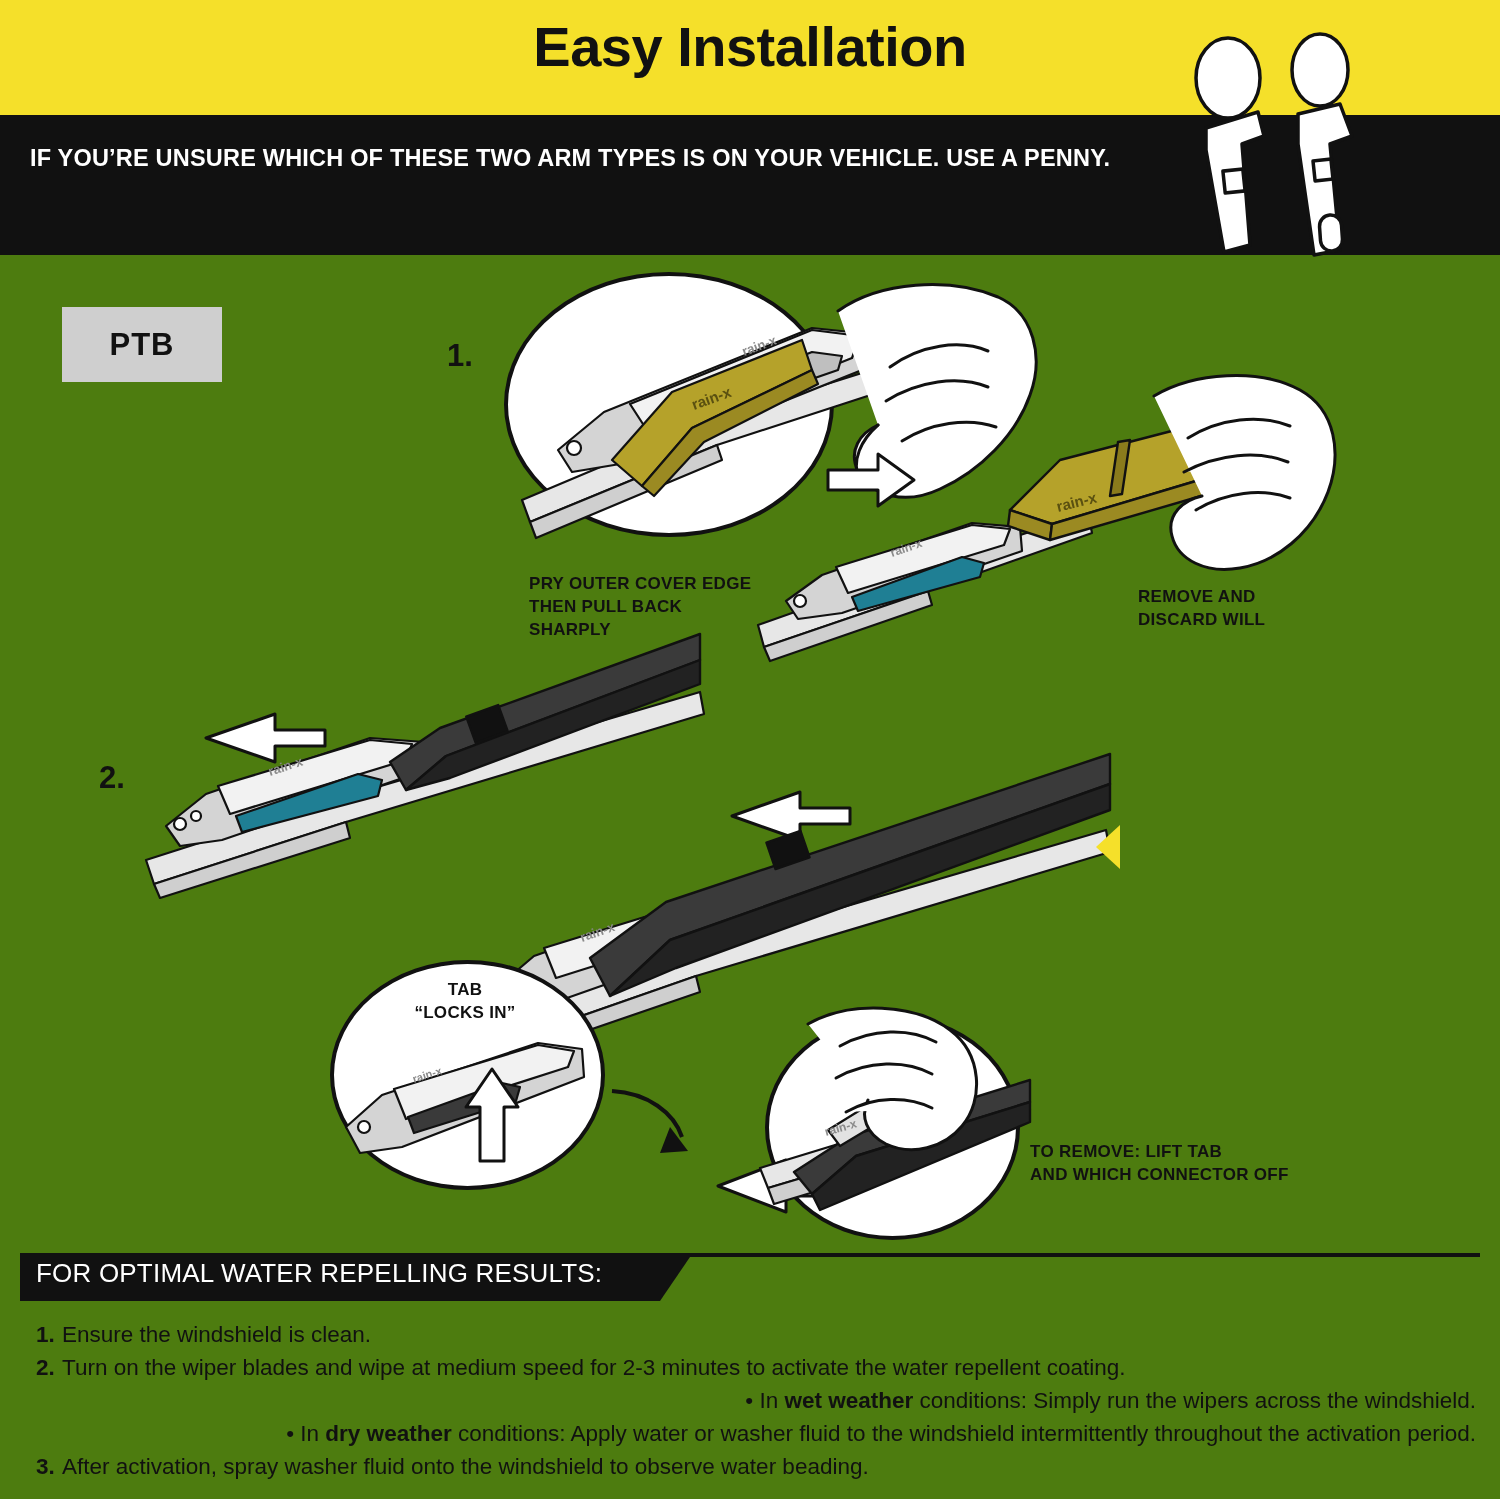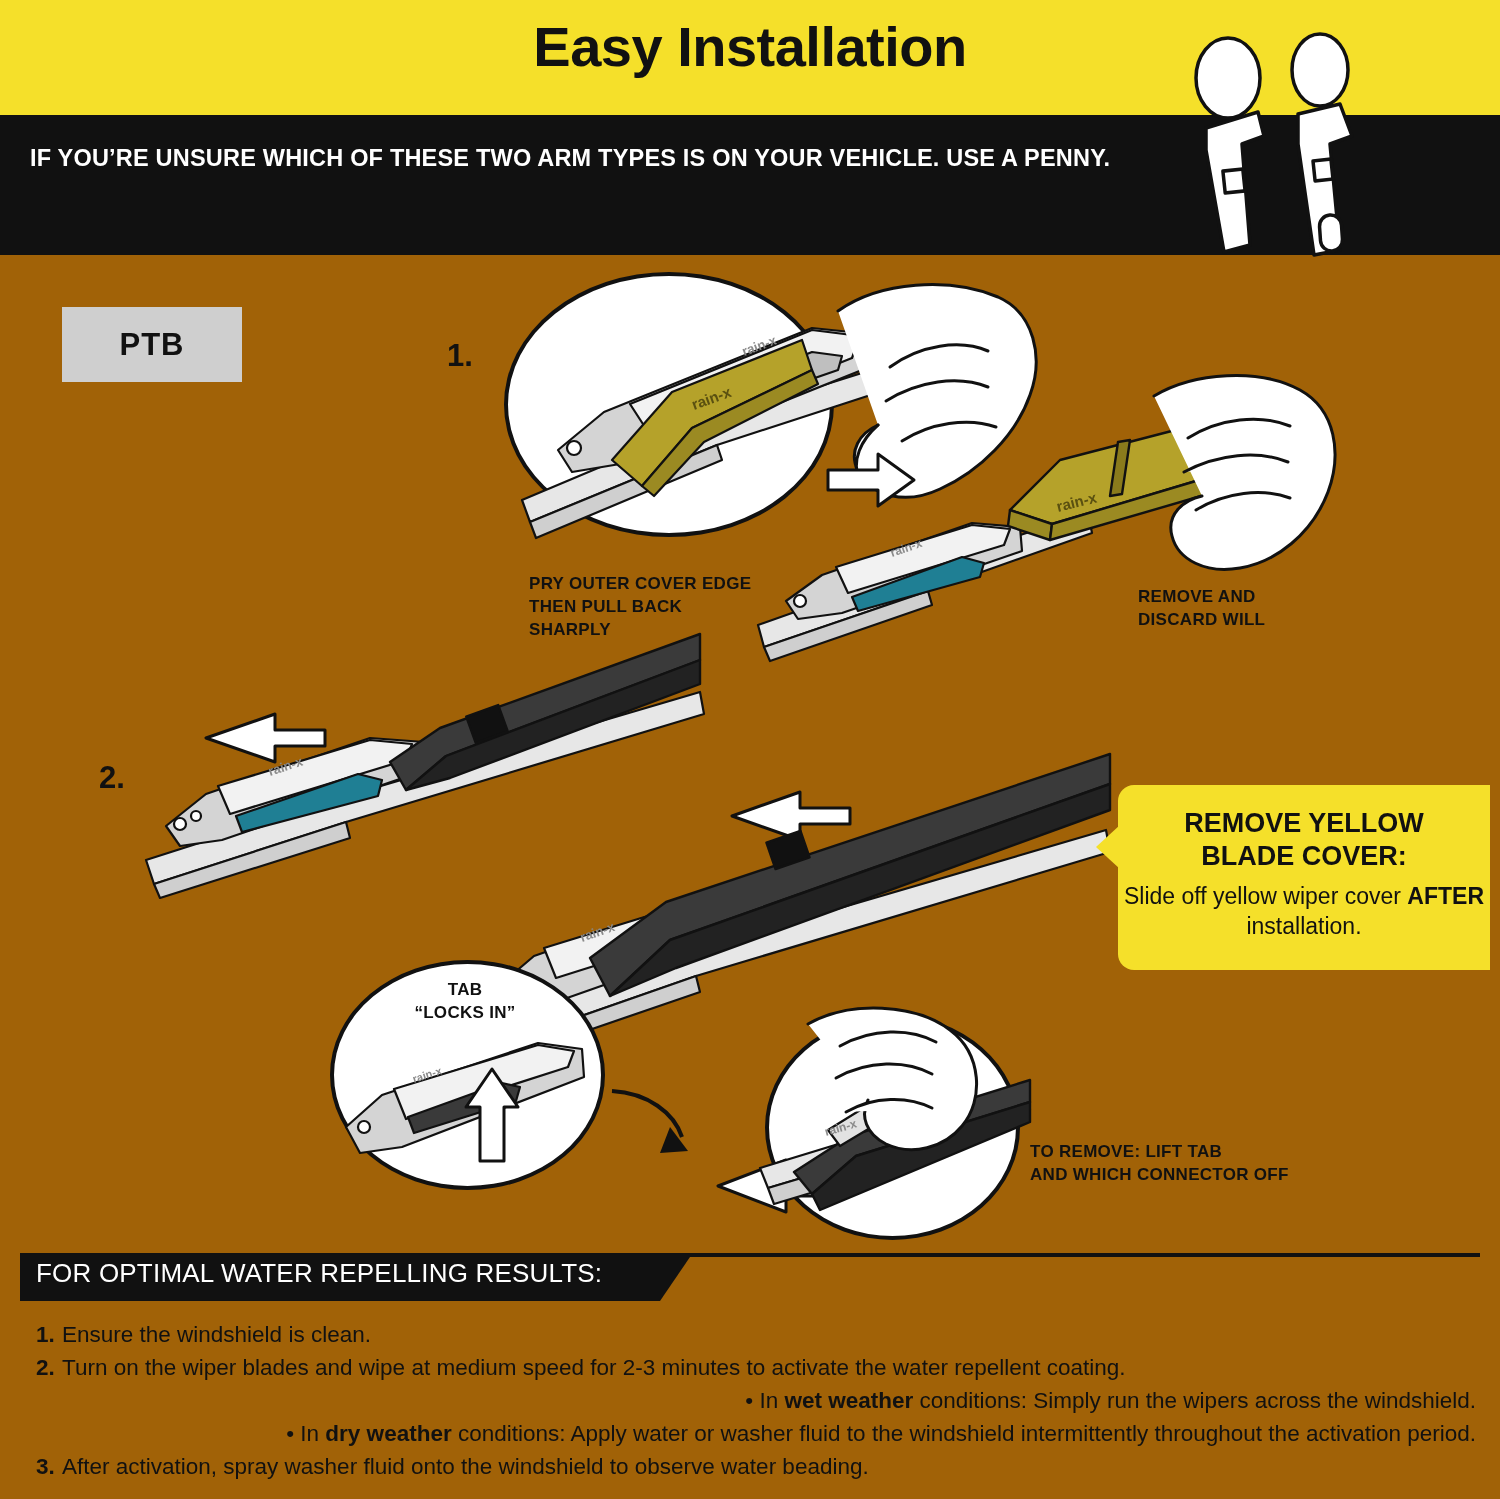--- a/index.html
+++ b/index.html
@@ -7,21 +7,21 @@
     padding: 0;
     background: #ffffff;
   }
   body {
     font-family: "Liberation Sans", sans-serif;
   }
   #page {
     position: relative;
     width: 1500px;
     height: 1499px;
-    background: #a16207;
+    background: #4d7c0f;
     overflow: hidden;
   }
 
   
   .header-band {
     position: absolute;
     left: 0; top: 0;
     width: 1500px; height: 115px;
     background: #f5e02a;
   }
@@ -57,21 +57,21 @@
   .header-art {
     position: absolute;
     left: 1180px; top: 40px;
     width: 300px; height: 215px;
   }
 
   
   .ptb-box {
     position: absolute;
     left: 62px; top: 307px;
-    width: 180px; height: 75px;
+    width: 160px; height: 75px;
     background: #cfcfcf;
     display: flex;
     align-items: center;
     justify-content: center;
   }
   .ptb-box span {
     font-size: 31px;
     font-weight: bold;
     color: #111111;
     letter-spacing: 1px;
@@ -424,29 +424,20 @@
       </g>
     </svg>
   </div>
 
   <div class="caption" id="cap-liftab">
     <div>TO REMOVE: LIFT TAB</div>
     <div>AND WHICH CONNECTOR OFF</div>
   </div>
 
   <div class="callout-notch"></div>
-  <div class="callout">
-    <div class="c-title">
-      <div>REMOVE YELLOW</div>
-      <div>BLADE COVER:</div>
-    </div>
-    <div class="c-body">
-      <span>Slide off yellow wiper cover </span><b>AFTER</b><span> installation.</span>
-    </div>
-  </div>
 
   <div class="bottom-rule"></div>
   <div class="bottom-banner">
     <span>FOR OPTIMAL WATER REPELLING RESULTS:</span>
   </div>
 
   <div class="bottom-list">
     <div class="li">
       <span class="num">1.</span><span>Ensure the windshield is clean.</span>
     </div>

